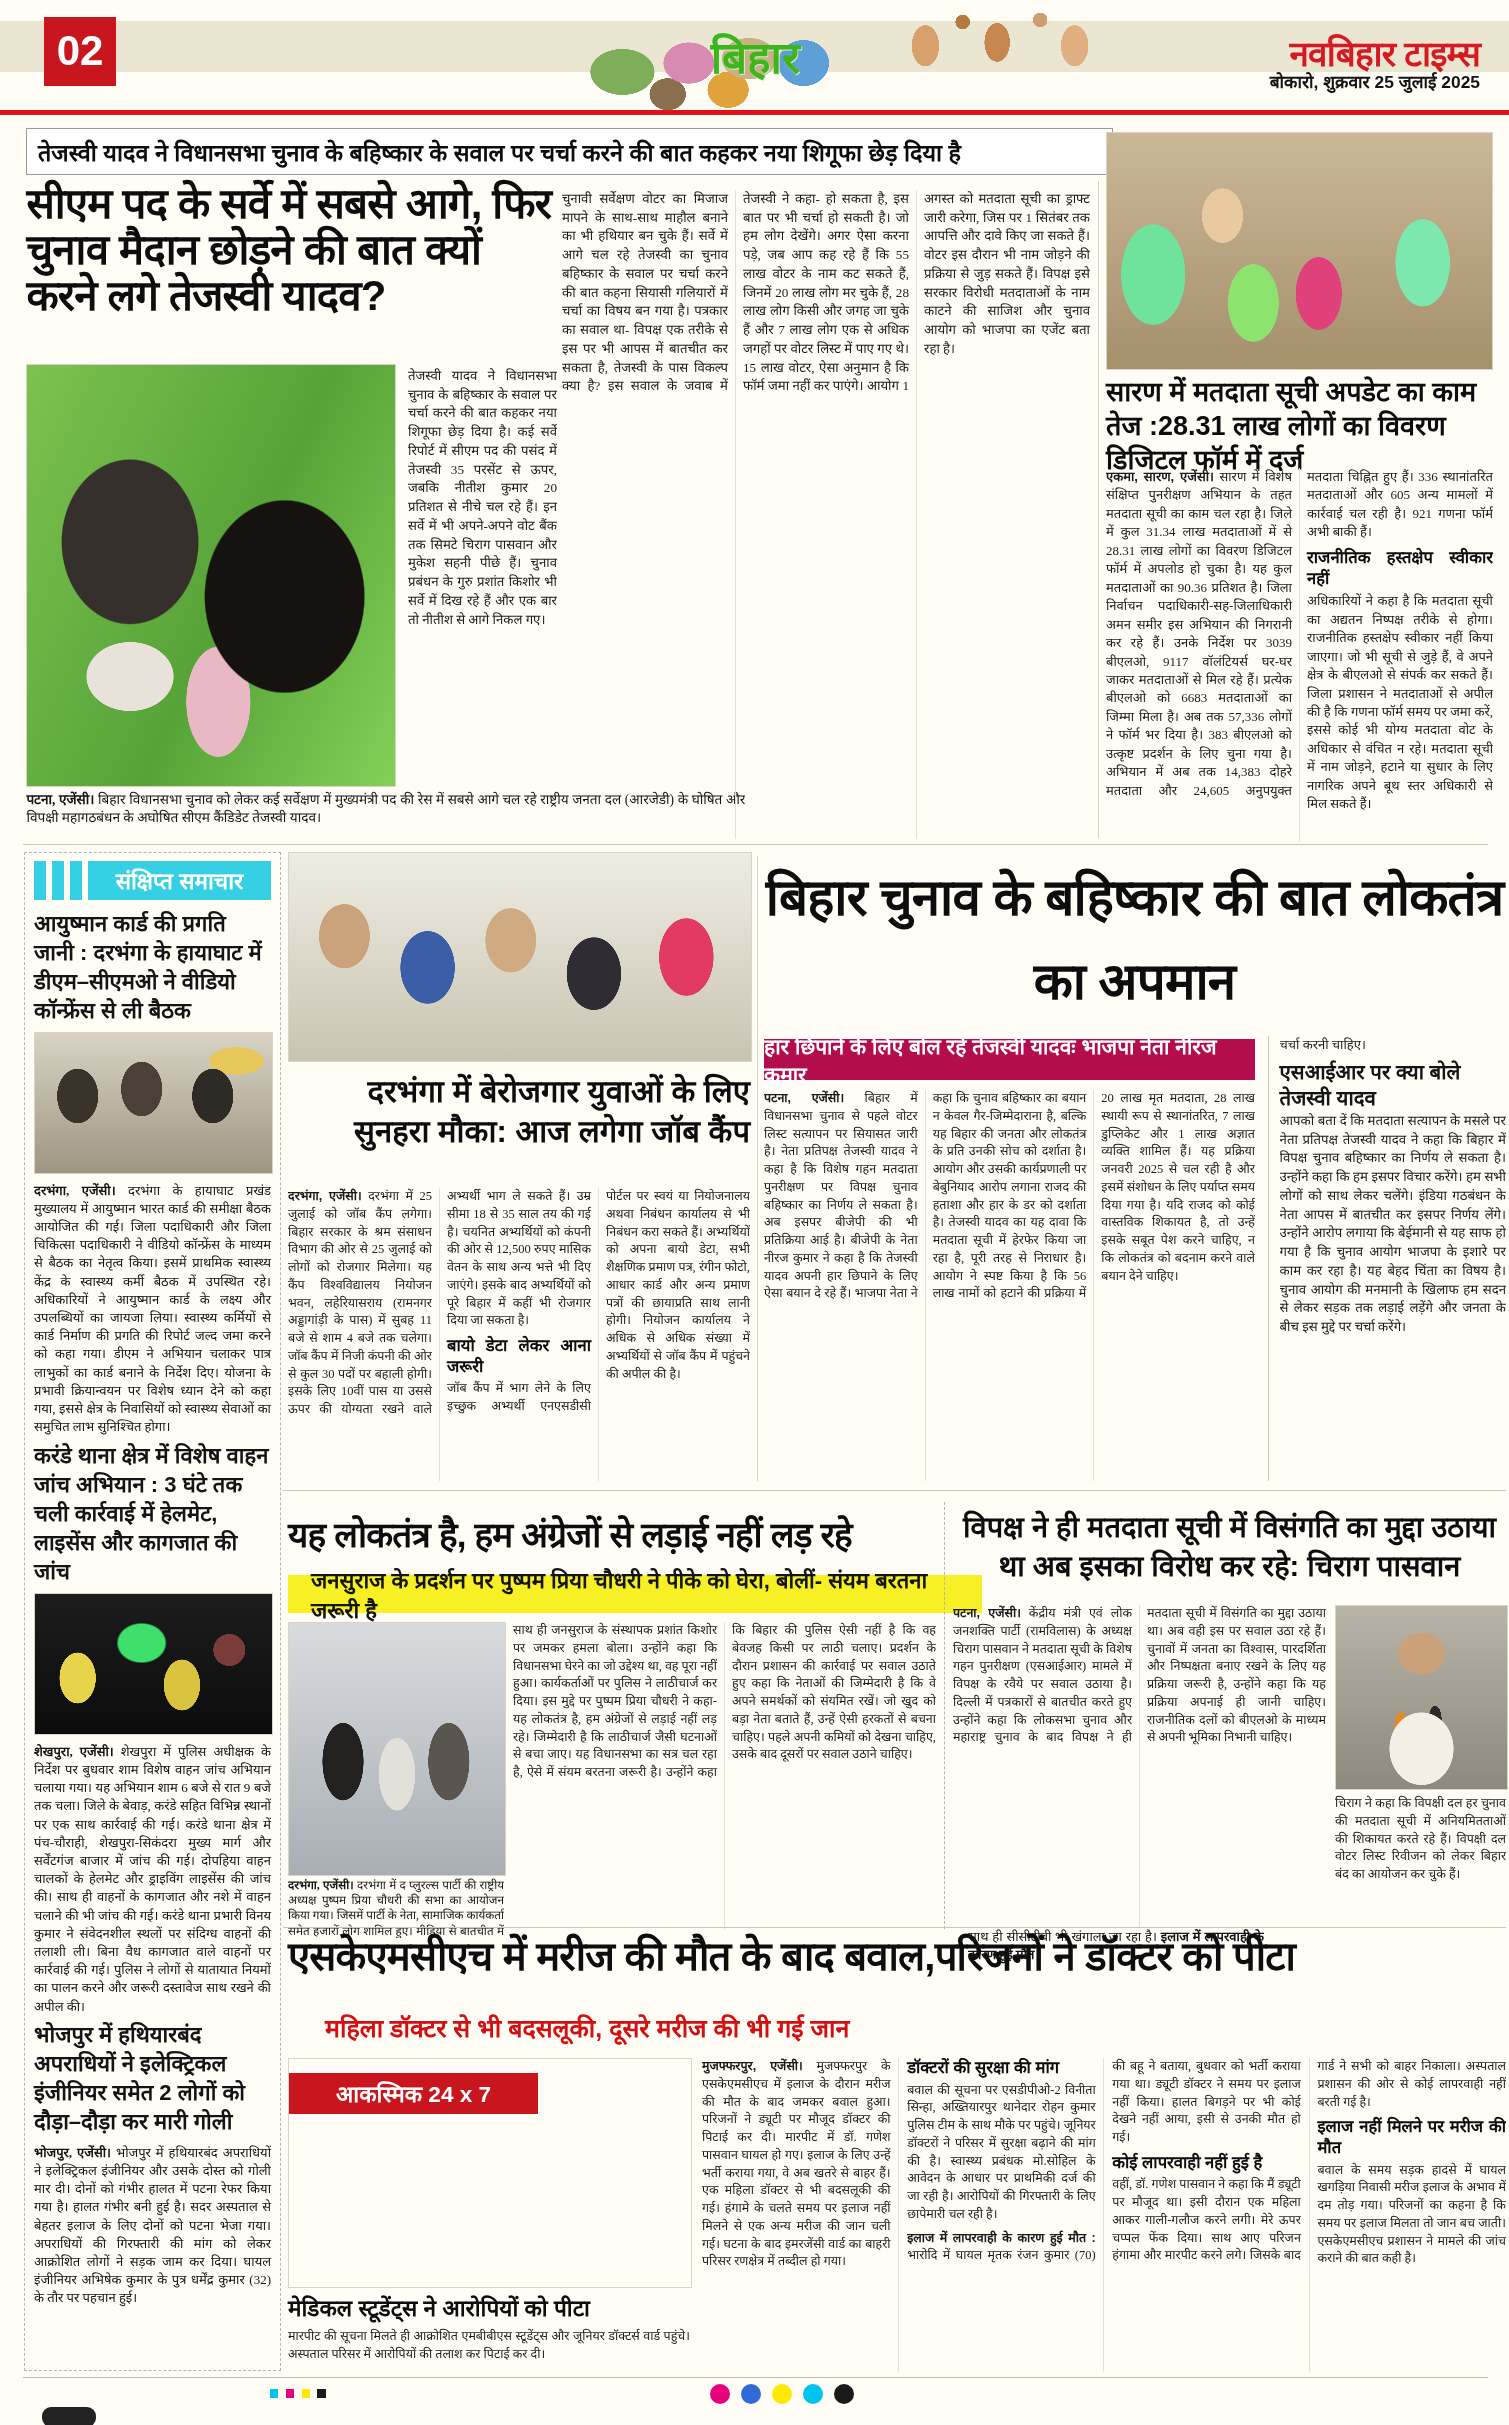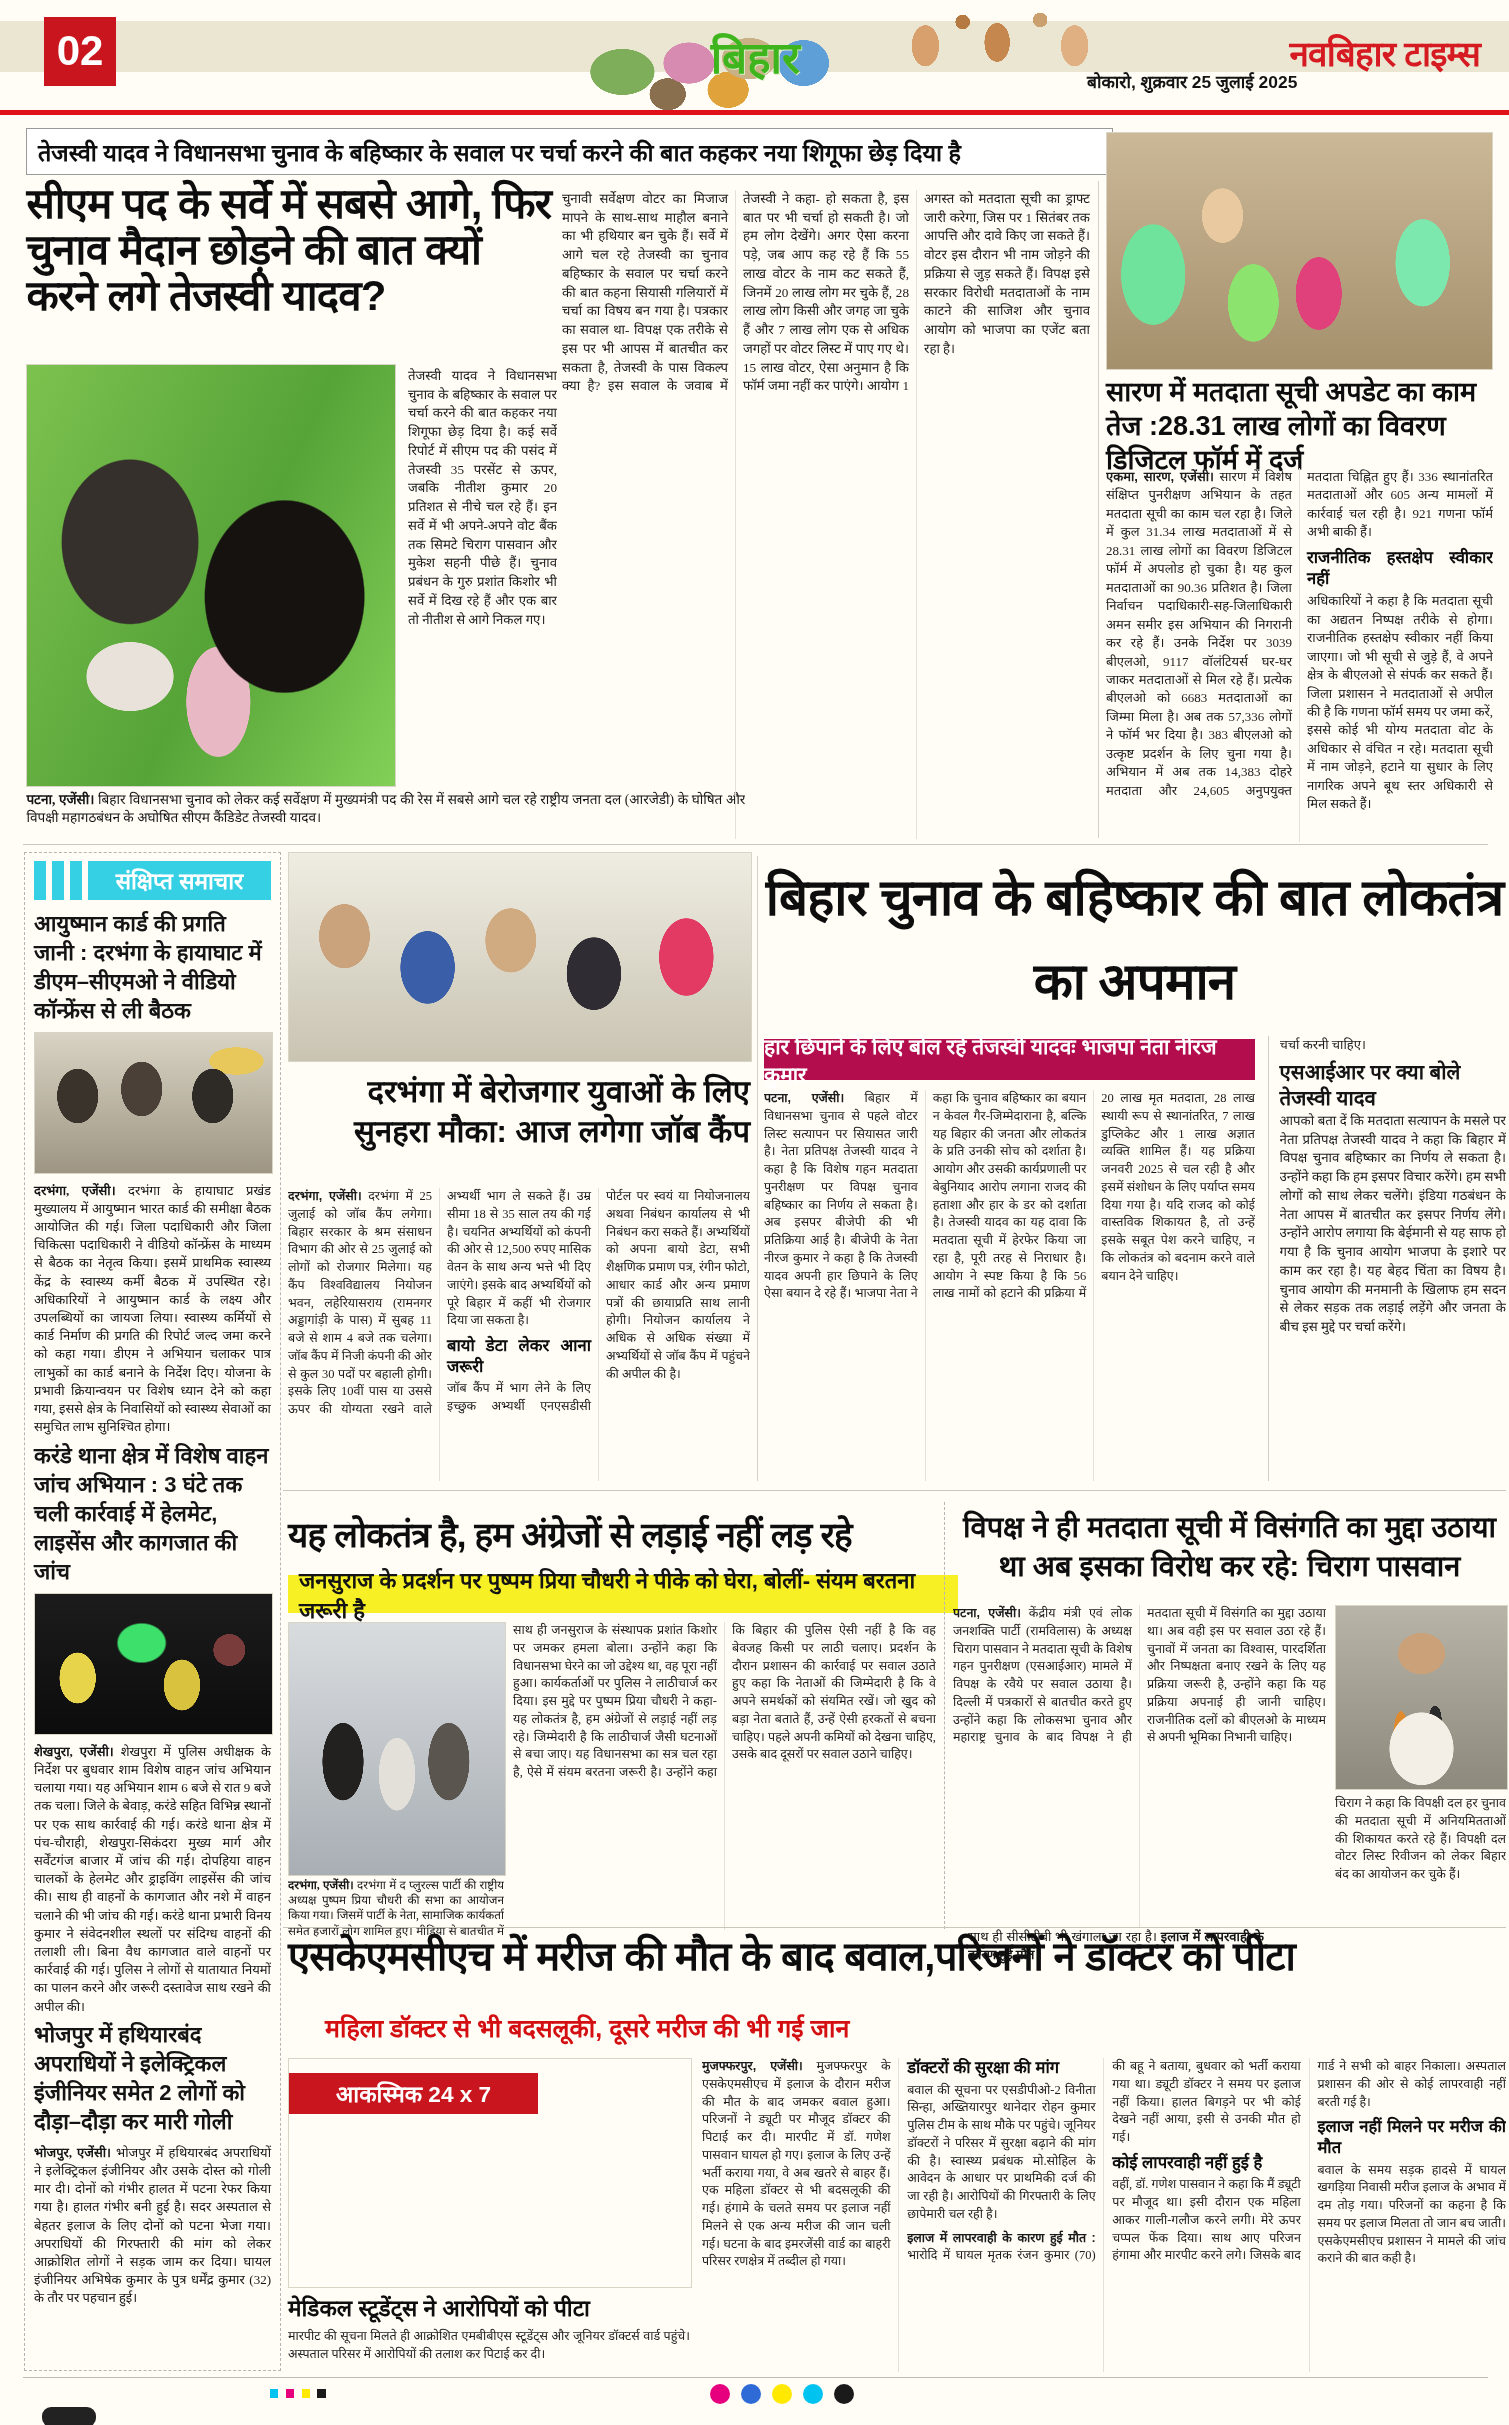--- a/index.html
+++ b/index.html
@@ -33,21 +33,21 @@
      radial-gradient(22.6px 34px at 20% 60%, #d8a06c 0 60%, transparent 61%),
      radial-gradient(21px 32px at 45% 55%, #c5874d 0 60%, transparent 61%),
      radial-gradient(22.6px 34px at 72% 60%, #e0b083 0 60%, transparent 61%),
      radial-gradient(12px 12px at 33% 25%, #b57a42 0 60%, transparent 61%),
      radial-gradient(12px 12px at 60% 22%, #caa06e 0 60%, transparent 61%);}
   #section-title{left:649px;top:26px;width:151px;height:50px;text-align:right;font-size:44px;
                  font-weight:800;color:#3fb51d;font-family:"Liberation Sans","DejaVu Sans",sans-serif;
                  text-shadow:0.8px 0.8px 0 #d9efc9;}
   #masthead{left:1087px;top:29px;width:393px;height:39px;text-align:right;font-size:35px;font-weight:800;
             color:#d61a21;font-family:"Liberation Sans","DejaVu Sans",sans-serif;letter-spacing:-0.8px;}
-  #edition-date{left:1087px;top:69px;width:393px;height:22.6px;font-size:17.4px;font-weight:700;
+  #edition-date{left:1087px;top:69px;width:393px;height:22.6px;text-align:right;font-size:17.4px;font-weight:700;
             font-family:"Liberation Sans","DejaVu Sans",sans-serif;}
   #red-rule{left:0;top:110px;width:1510px;height:4.5px;background:#e1111a;}
   
   #strapline{left:26.4px;top:128px;width:1063px;height:45px;border:1.5px solid #9a9a9a;background:#fff;
              display:flex;align-items:center;padding:0 10.6px;font-size:23.4px;white-space:nowrap;overflow:hidden;}
   
   #lead-headline{left:26.4px;top:181px;width:530px;height:180px;font-size:42px;line-height:1.1;letter-spacing:-0.8px;}
   #lead-photo{left:26.4px;top:364px;width:368px;height:421px;background:
      radial-gradient(113px 136px at 28% 42%, #35302b 0 60%, transparent 61%),
      radial-gradient(72px 57px at 28% 74%, #e9e2da 0 60%, transparent 61%),
@@ -109,21 +109,21 @@
       display:flex;align-items:center;justify-content:center;font-size:21px;font-weight:800;
       font-family:"Liberation Sans","DejaVu Sans",sans-serif;}
   #boycott-body{left:764px;top:1090px;width:491px;height:391px;font-size:12.5px;}
   #boycott-side{left:1268px;top:1036px;width:238px;height:445px;border-left:0.8px solid #cfccc0;padding-left:10.6px;box-sizing:border-box;overflow:hidden;}
   #boycott-side-lead{font-size:13px;margin:0 0 4.5px 0;}
   #boycott-side-hd{font-family:"Liberation Sans","DejaVu Sans",sans-serif;font-weight:800;font-size:20.4px;line-height:1.3;margin:0 0 0 0;}
   .hline2{left:283px;top:1490px;width:1223px;height:0;border-top:0.8px solid #c9c6ba;}
   
   #pushpam-headline{left:288px;top:1516px;width:648px;height:63px;font-size:35px;line-height:1.1;letter-spacing:-0.8px;}
   #pushpam-kicker{left:288px;top:1575px;width:648px;height:38px;background:#f6f025;display:flex;align-items:center;
-      padding:0 11px;font-size:22px;font-weight:800;font-family:"Liberation Sans","DejaVu Sans",sans-serif;}
+      padding:0 23px;font-size:22px;font-weight:800;font-family:"Liberation Sans","DejaVu Sans",sans-serif;}
   #pushpam-photo{left:288px;top:1622px;width:216px;height:252px;background:
      radial-gradient(34px 64px at 25% 55%, #23211f 0 60%, transparent 61%),
      radial-gradient(30px 60px at 50% 60%, #e3e0da 0 60%, transparent 61%),
      radial-gradient(34px 64px at 74% 55%, #5b5550 0 60%, transparent 61%),
      linear-gradient(180deg,#d9dcdf 0%,#a8aeb4 100%);}
   #pushpam-caption{left:288px;top:1878px;width:216px;height:60px;font-size:11.7px;line-height:1.3;}
   #pushpam-body{left:513px;top:1622px;width:423px;height:308px;font-size:12.5px;}
   
   #chirag-sep{left:944px;top:1502px;width:0;height:427px;border-left:1.5px dashed #b5b5b5;}
   #chirag-headline{left:953px;top:1508px;width:553px;height:91px;text-align:center;font-size:29px;line-height:1.35;}

